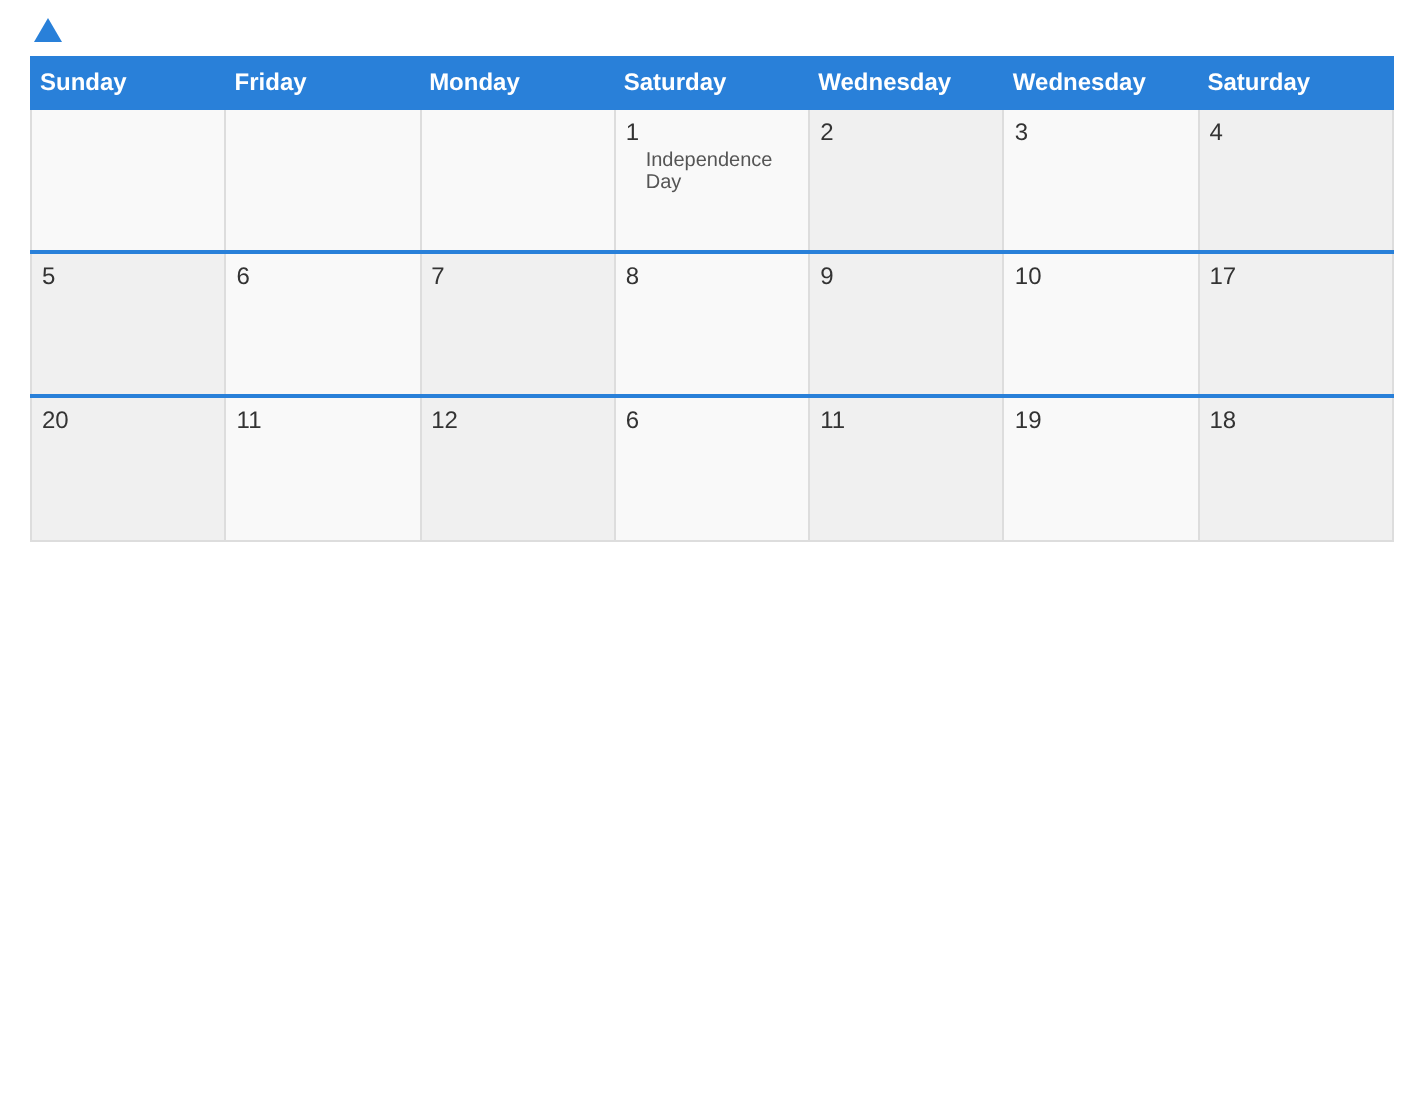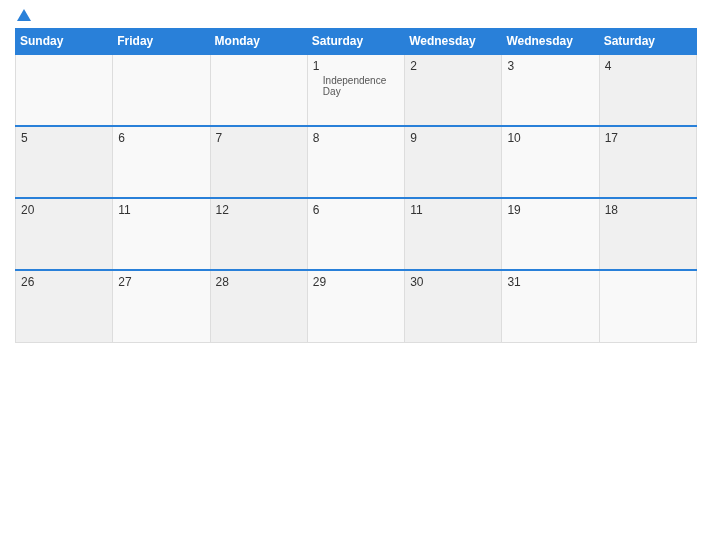--- a/index.html
+++ b/index.html
@@ -202,36 +202,15 @@
           <td>
             <span class="day-number">11</span>
           </td>
           <td>
             <span class="day-number">19</span>
           </td>
           <td>
             <span class="day-number">18</span>
           </td>
         </tr>
-        <tr>
-          <td>
-            <span class="day-number">26</span>
-          </td>
-          <td>
-            <span class="day-number">27</span>
-          </td>
-          <td>
-            <span class="day-number">28</span>
-          </td>
-          <td>
-            <span class="day-number">29</span>
-          </td>
-          <td>
-            <span class="day-number">30</span>
-          </td>
-          <td>
-            <span class="day-number">31</span>
-          </td>
-          <td class="empty"></td>
-        </tr>
       </tbody>
   </table>
 </div>
 
 </body></html>

